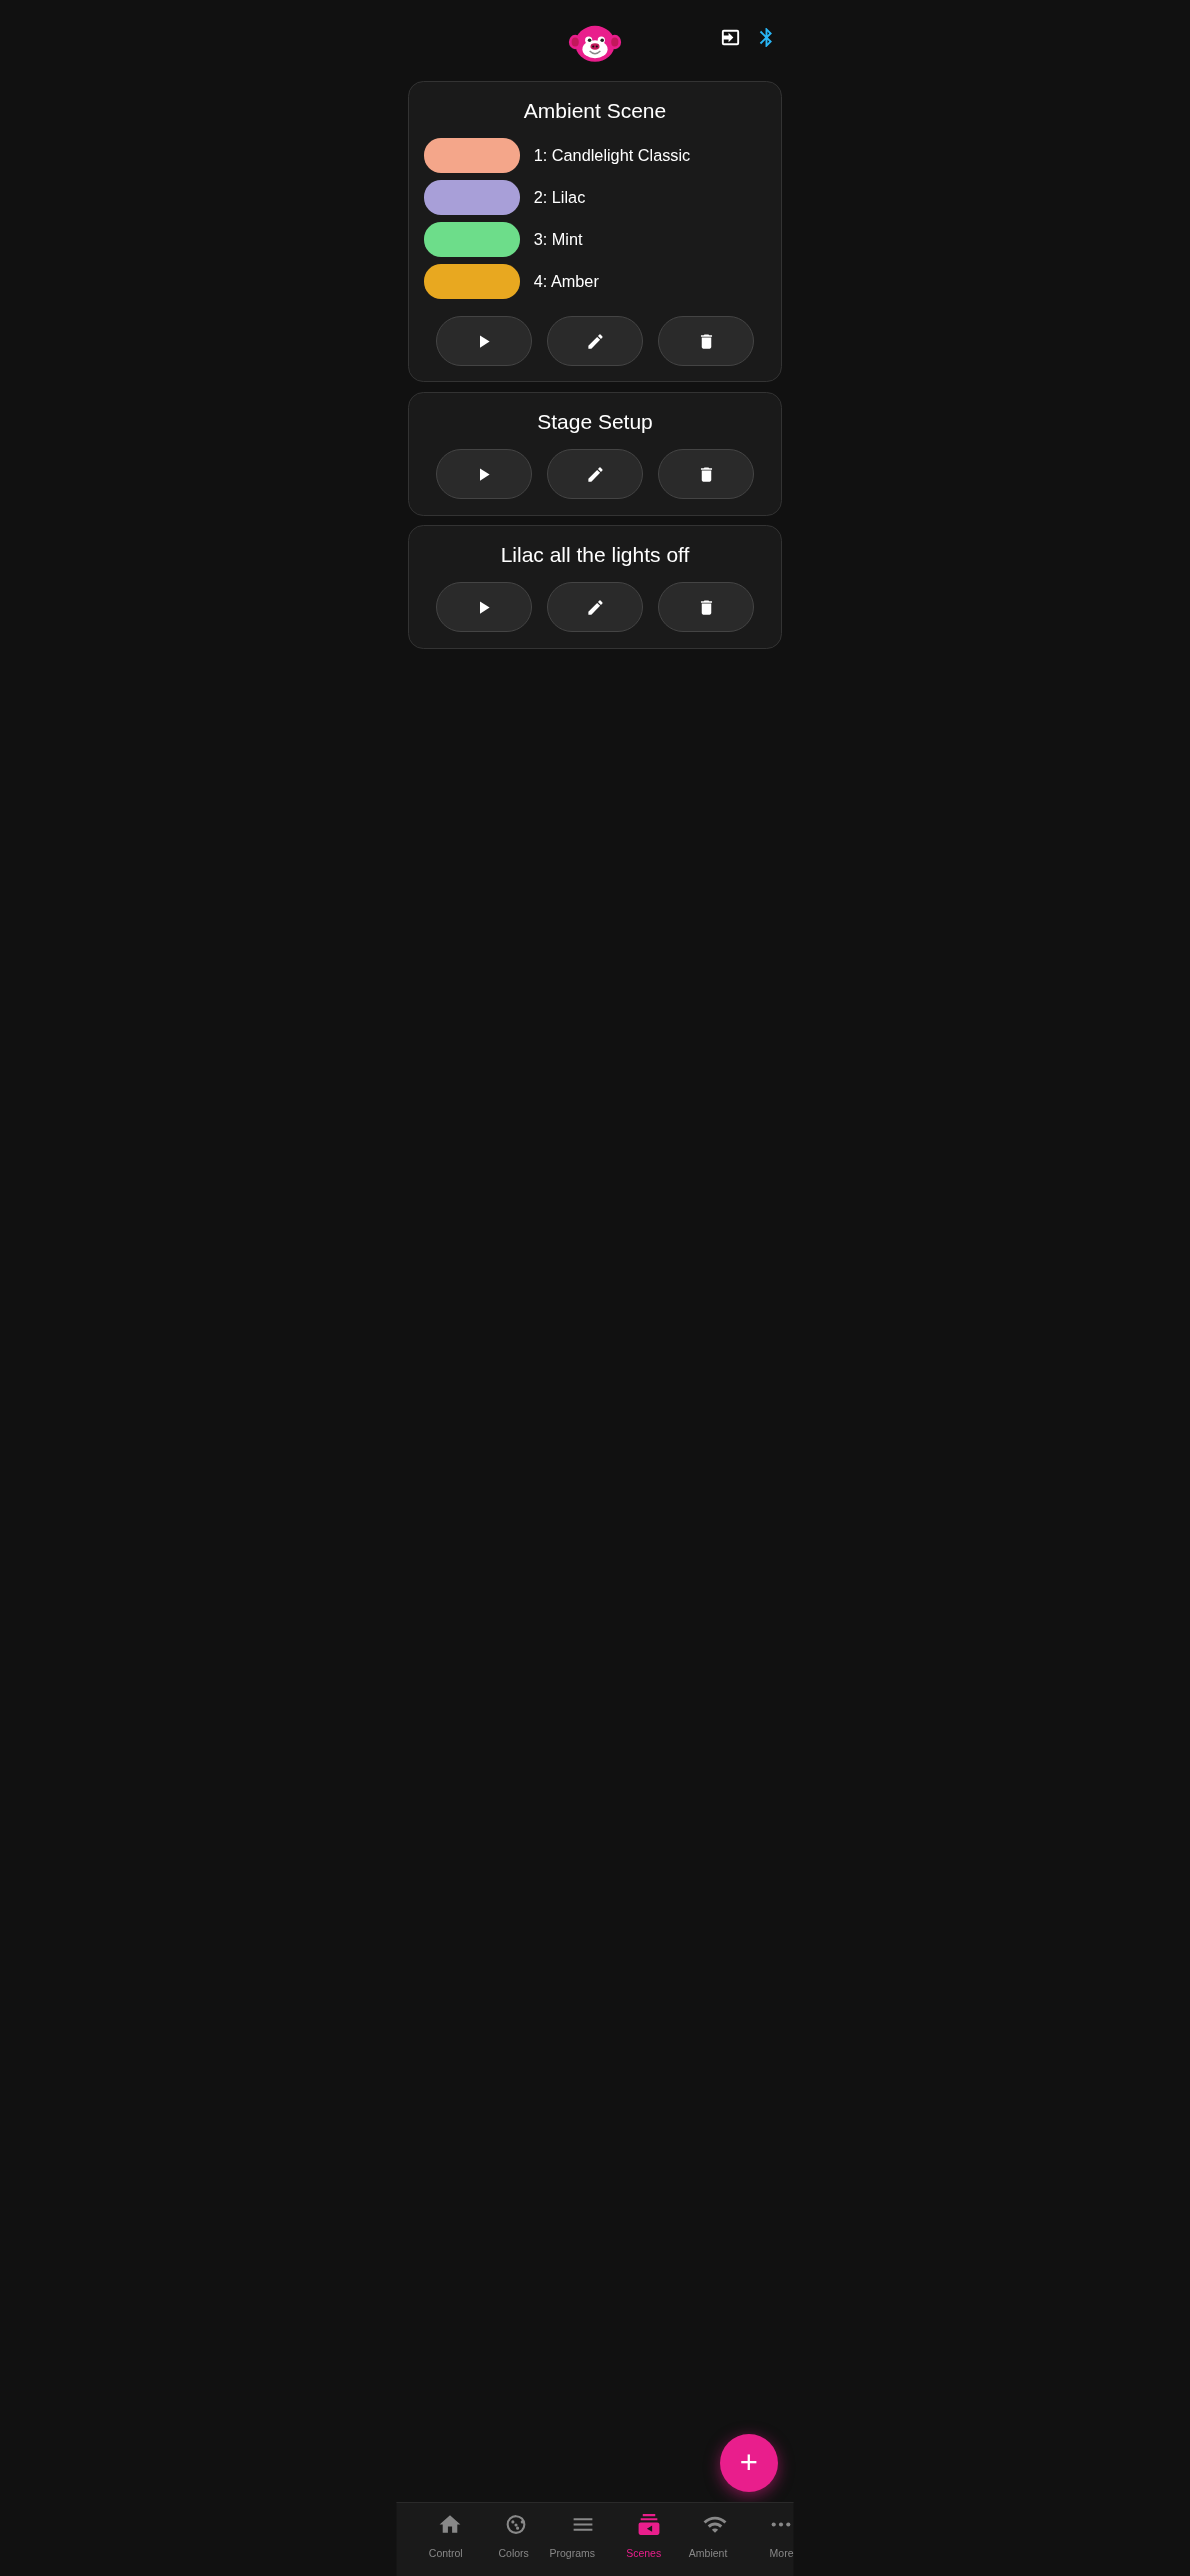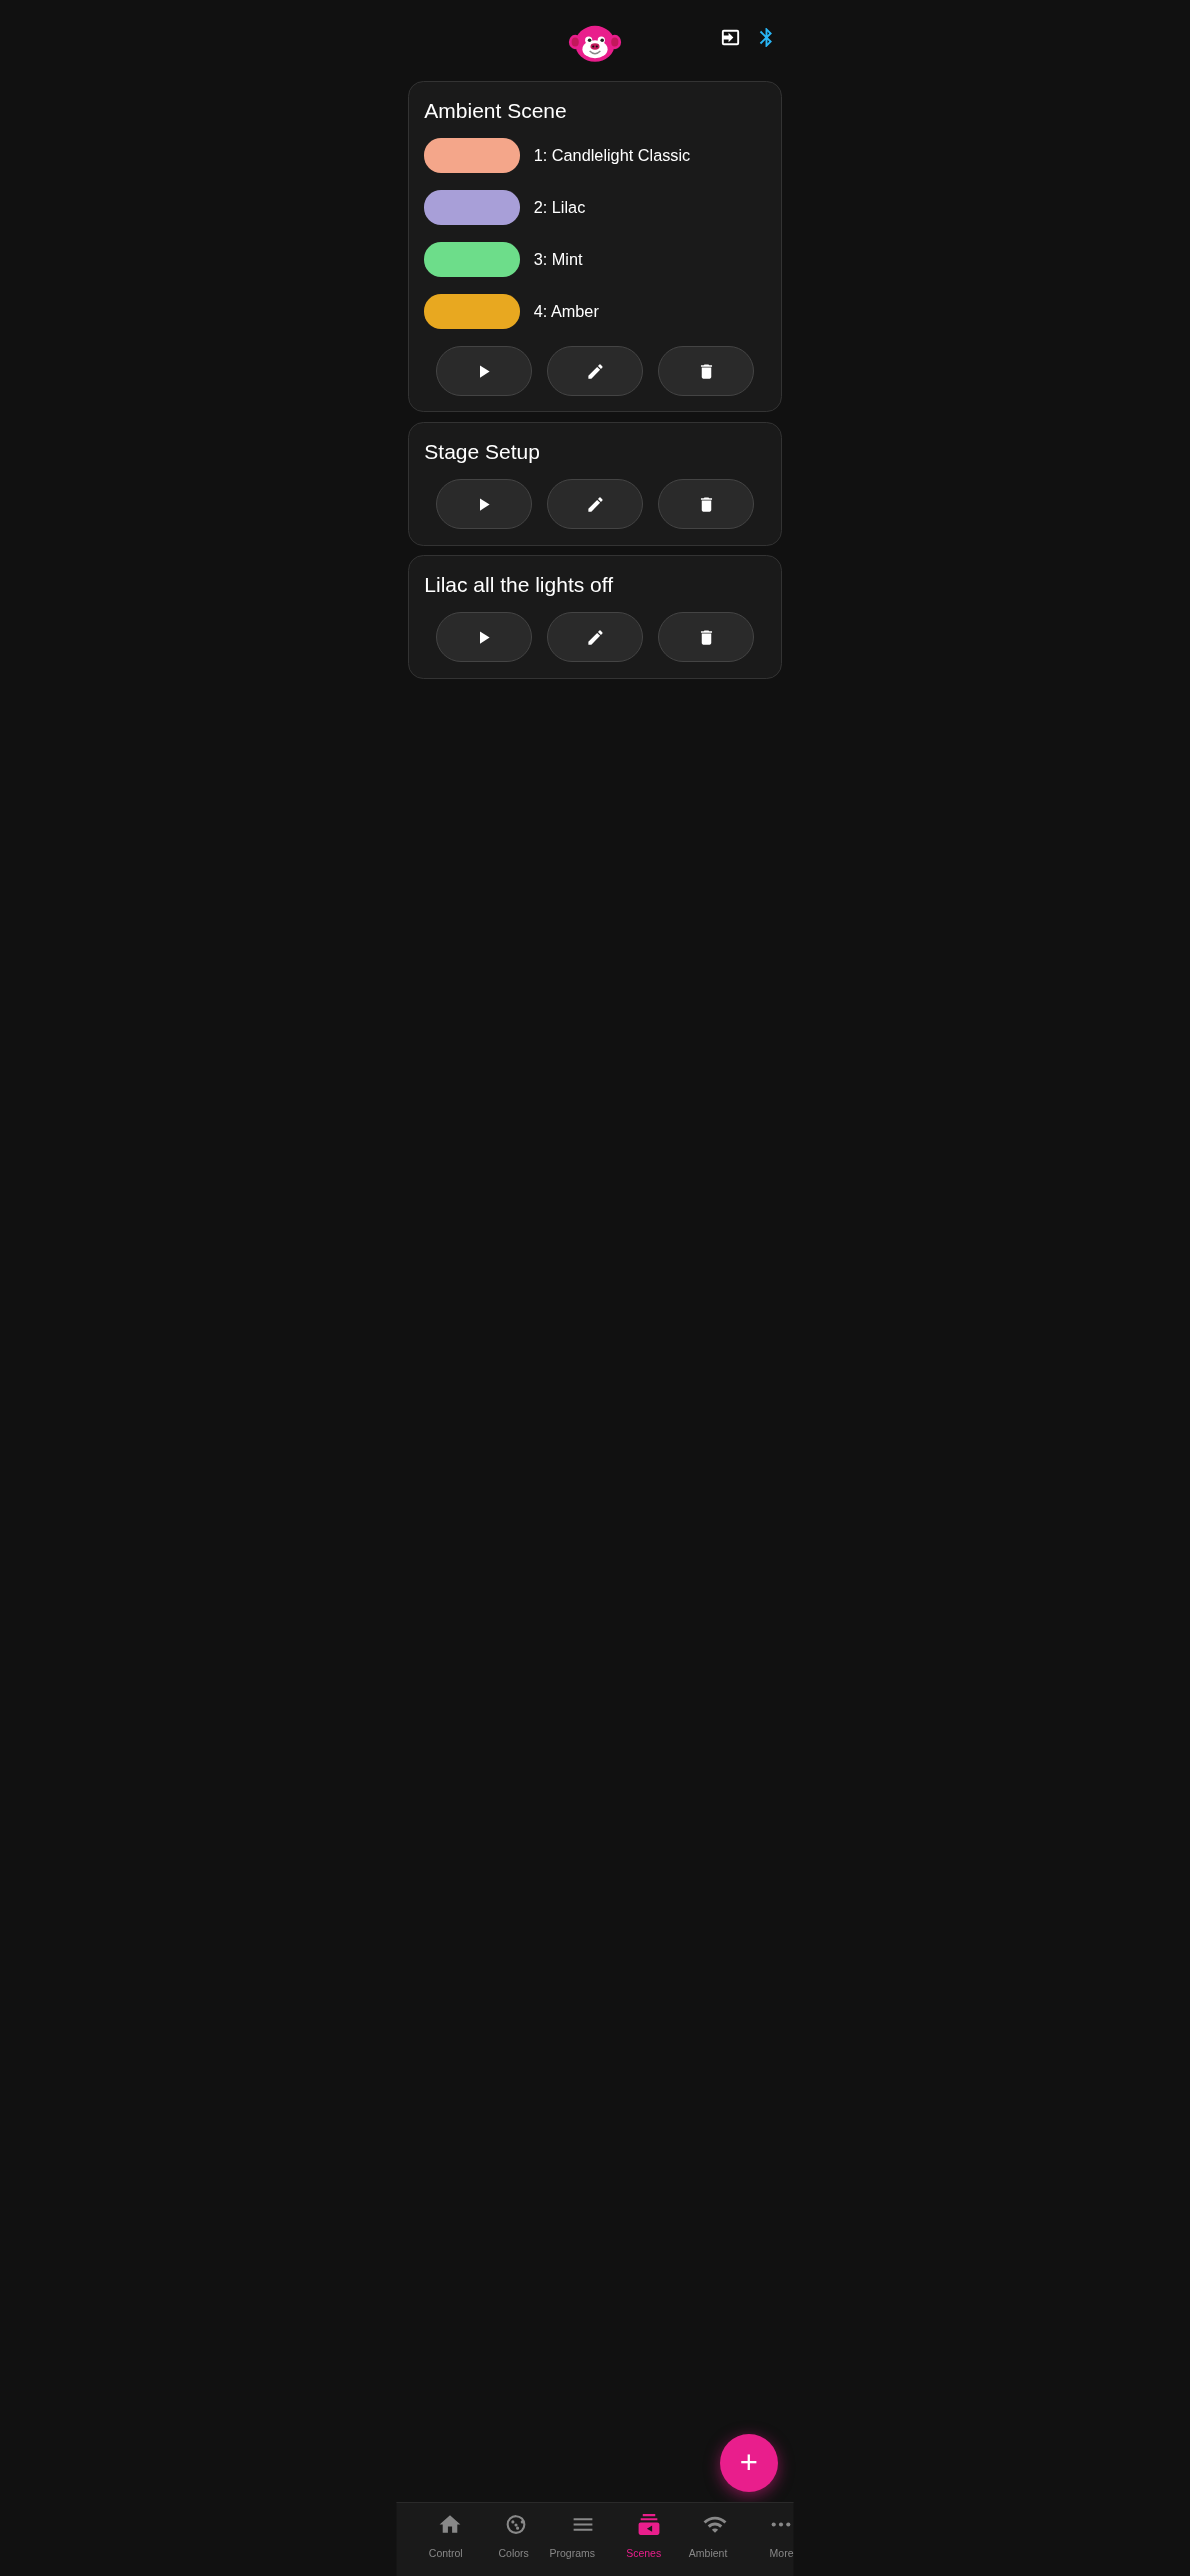--- a/index.html
+++ b/index.html
@@ -48,31 +48,31 @@
     }
 
     .scene-card {
       background: #1a1a1a;
       border: 1px solid #333;
       border-radius: 15.3px;
       padding: 17px 15.3px 15.3px;
     }
 
     .scene-title {
-      text-align: left;
+      text-align: center;
       font-size: 21px;
       font-weight: 400;
       margin-bottom: 15.3px;
       color: #fff;
     }
 
     .color-list {
       display: flex;
       flex-direction: column;
-      gap: 17px;
+      gap: 7px;
       margin-bottom: 17px;
     }
 
     .color-item {
       display: flex;
       align-items: center;
       gap: 13.4px;
     }
 
     .color-swatch {

